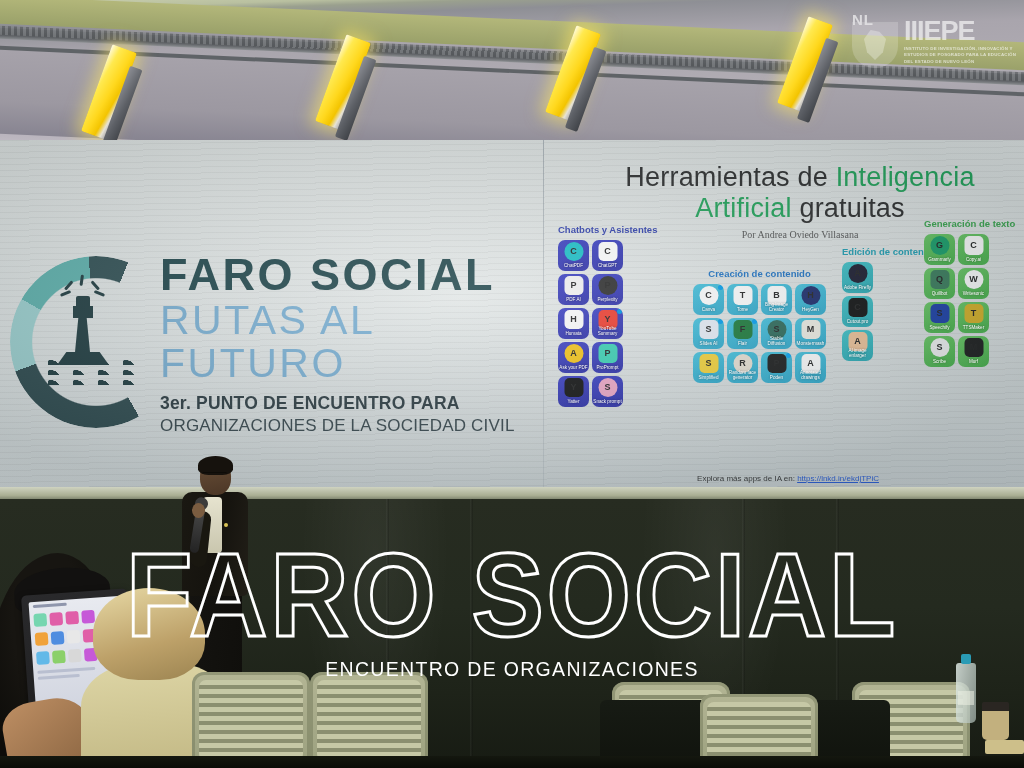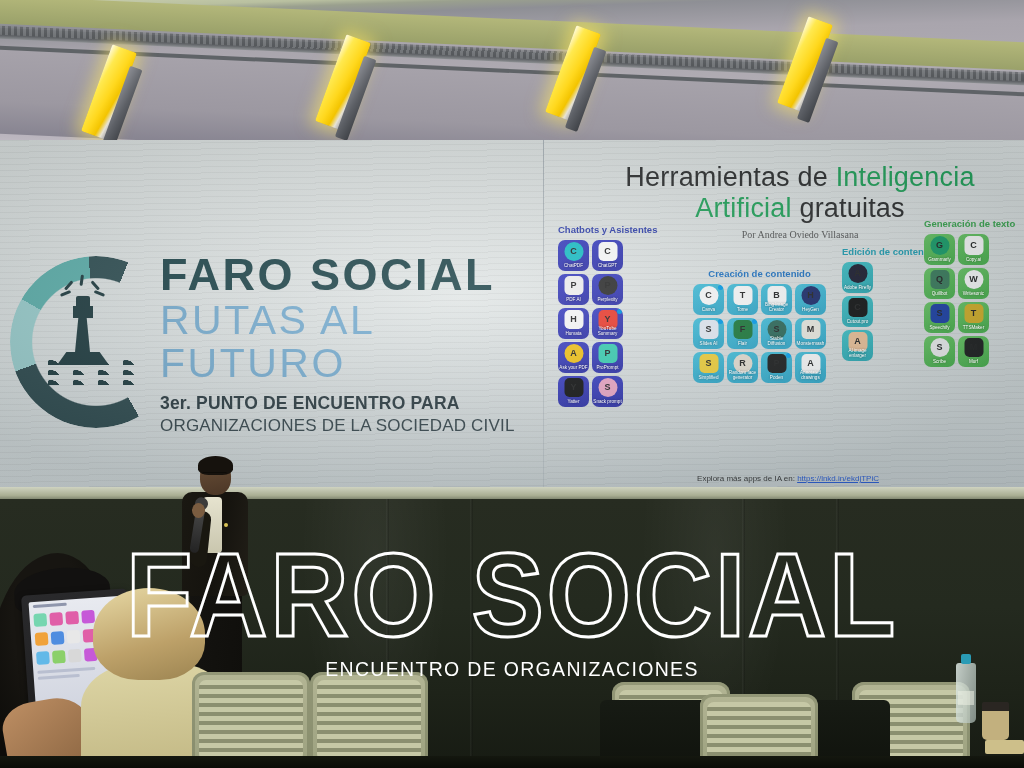--- a/index.html
+++ b/index.html
@@ -484,14 +484,24 @@
   <div class="cup"></div>
   <div class="paper"></div>
   <div class="chair" style="left:700px;bottom:0;height:74px;"></div>
   <div class="floor"></div>
 
   <div class="overlay">
     <div class="ov-title">FARO SOCIAL</div>
     <div class="ov-sub">ENCUENTRO DE ORGANIZACIONES</div>
   </div>
 
+  <div style="position:absolute;left:852px;top:6px;width:168px;height:62px;opacity:.62;">
+    <div style="position:absolute;left:0;top:5px;font:700 15px 'Liberation Sans',sans-serif;color:#fff;letter-spacing:1px;">NL</div>
+    <div style="position:absolute;left:0;top:16px;width:46px;height:46px;border-radius:0 0 22px 22px;background:rgba(255,255,255,.30);">
+      <div style="position:absolute;left:12px;top:8px;width:22px;height:30px;background:rgba(255,255,255,.55);
+                  clip-path:polygon(30% 0,70% 6%,100% 30%,86% 74%,50% 100%,14% 74%,0 30%);"></div>
+    </div>
+    <div style="position:absolute;left:52px;top:10px;font:800 27px 'Liberation Sans',sans-serif;color:#fff;letter-spacing:-1px;">IIIEPE</div>
+    <div style="position:absolute;left:52px;top:40px;width:116px;font:700 4.4px 'Liberation Sans',sans-serif;
+                color:#fff;line-height:1.45;letter-spacing:.2px;">INSTITUTO DE INVESTIGACIÓN, INNOVACIÓN Y ESTUDIOS DE POSGRADO PARA LA EDUCACIÓN DEL ESTADO DE NUEVO LEÓN</div>
+  </div>
 
 </div>
 
 </body></html>

